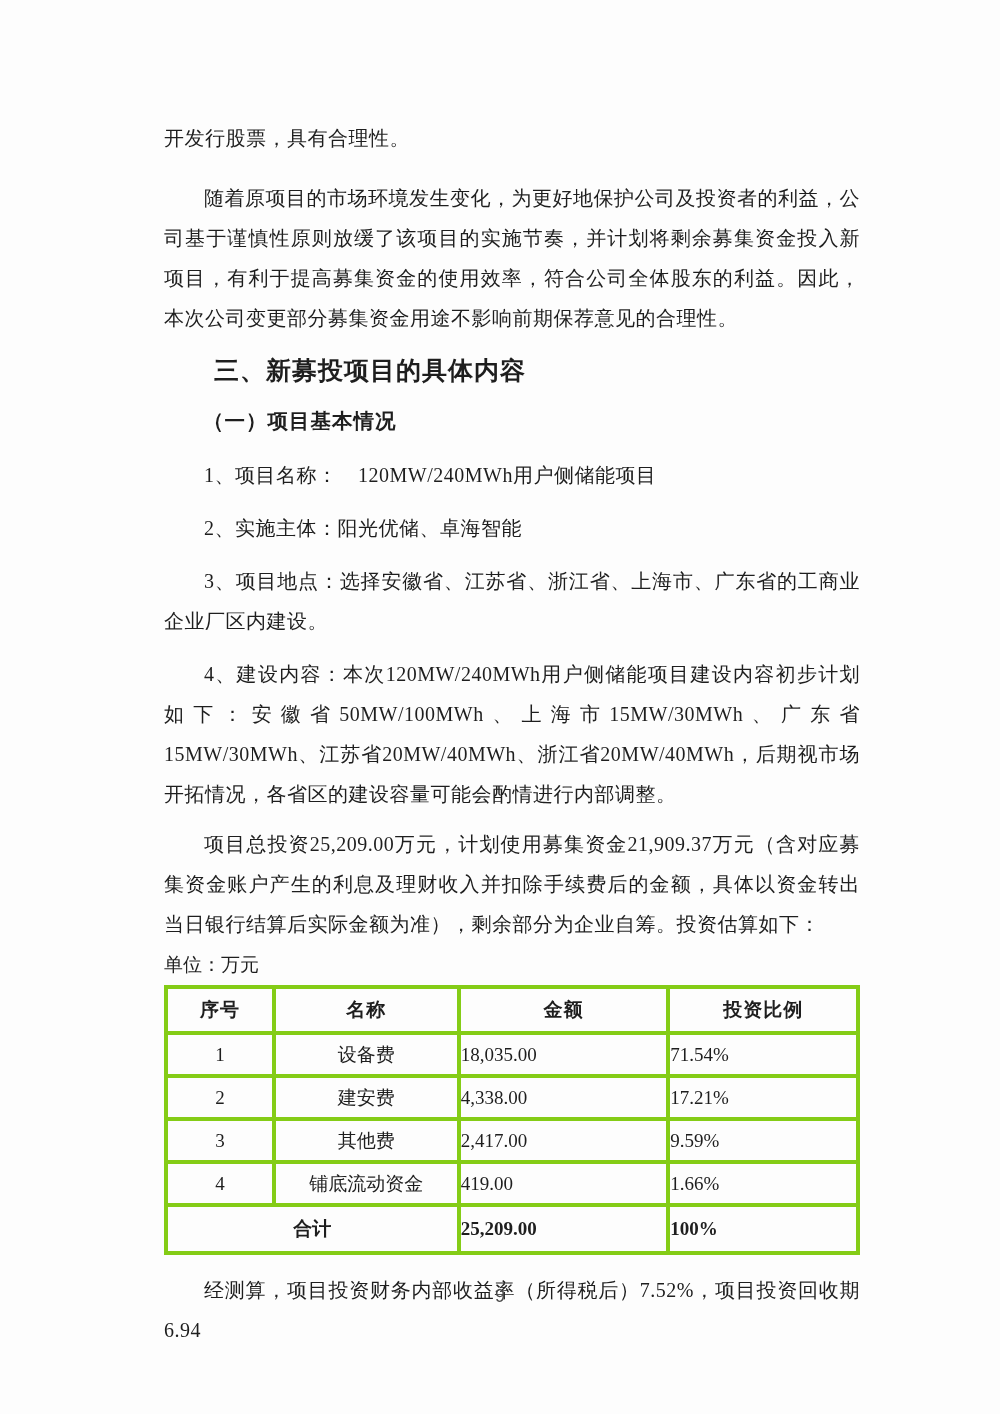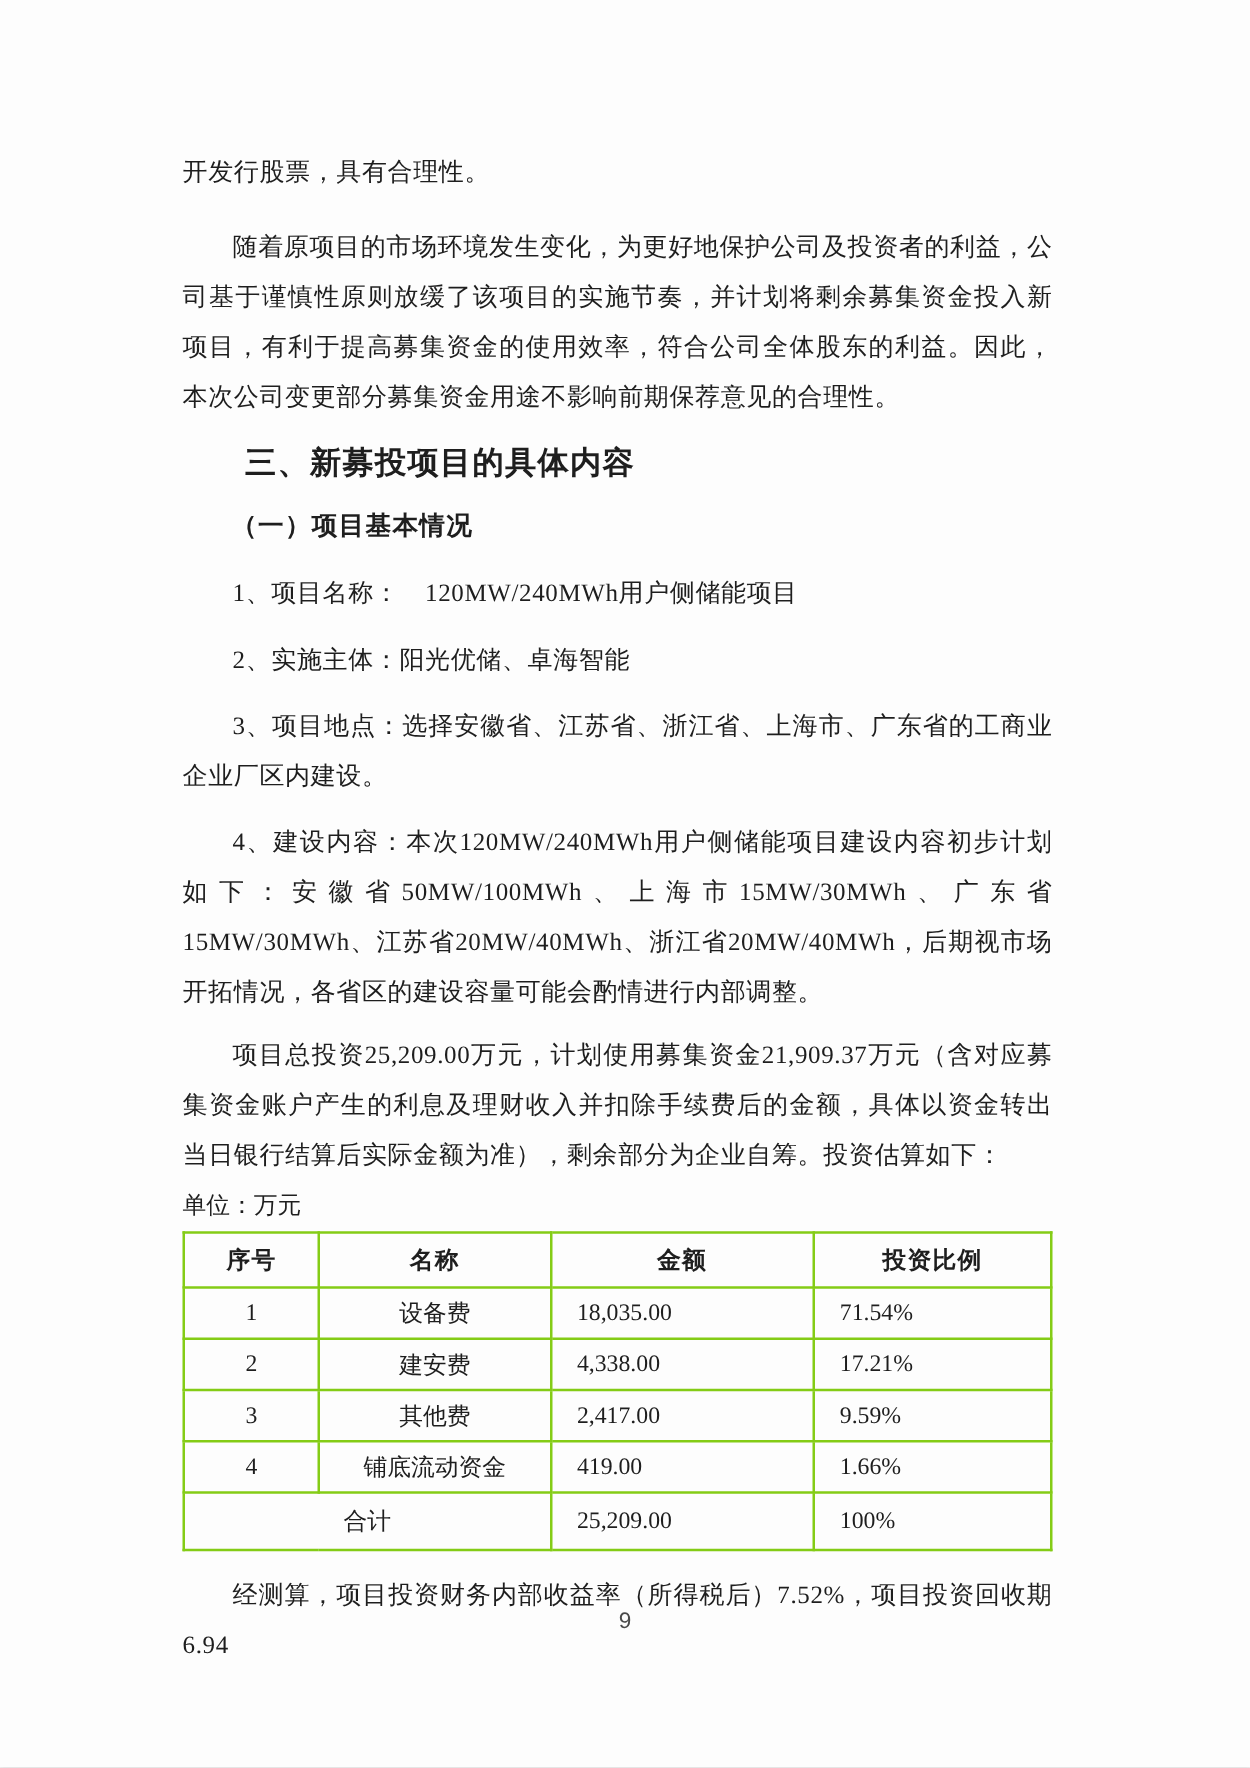--- a/index.html
+++ b/index.html
@@ -13,21 +13,21 @@
     height: 1414px;
     margin: 0 auto;
     background: #fdfdfd;
     font-family: "Liberation Serif", "DejaVu Serif", serif;
     color: #1e1e1e;
     overflow: hidden;
     box-shadow: 0 0 4px rgba(0,0,0,.25);
   }
   .content {
     position: absolute;
-    left: 146px;
+    left: 164px;
     top: 118px;
     width: 696px;
   }
   .body-text {
     margin: 0 0 13px 0;
     font-size: 20px;
     line-height: 40px;
     text-align: justify;
     text-indent: 2em;
     letter-spacing: 0.5px;
@@ -70,38 +70,38 @@
     border-collapse: collapse;
     table-layout: fixed;
     font-size: 19px;
     margin-bottom: 15px;
   }
   .invest-table col.c1 { width: 15.6%; }
   .invest-table col.c2 { width: 26.7%; }
   .invest-table col.c3 { width: 30.3%; }
   .invest-table col.c4 { width: 27.4%; }
   .invest-table th, .invest-table td {
-    border: 2px solid #84cc16;
-    padding: 0 20px;
+    border: 4px solid #84cc16;
+    padding: 0 0;
     height: 39px;
     text-align: center;
     vertical-align: middle;
   }
   .invest-table thead th {
     height: 42px;
     font-weight: bold;
     letter-spacing: 1px;
   }
   .invest-table td.num {
     text-align: left;
     padding-right: 16px;
   }
   .invest-table tr.total-row td {
     height: 44px;
-    font-weight: normal;
+    font-weight: bold;
   }
   .invest-table {
     border: 2px solid #3c3c3c;
   }
   .closing-text {
     margin: 0;
     font-size: 20px;
     line-height: 40px;
     text-align: justify;
     text-indent: 2em;

